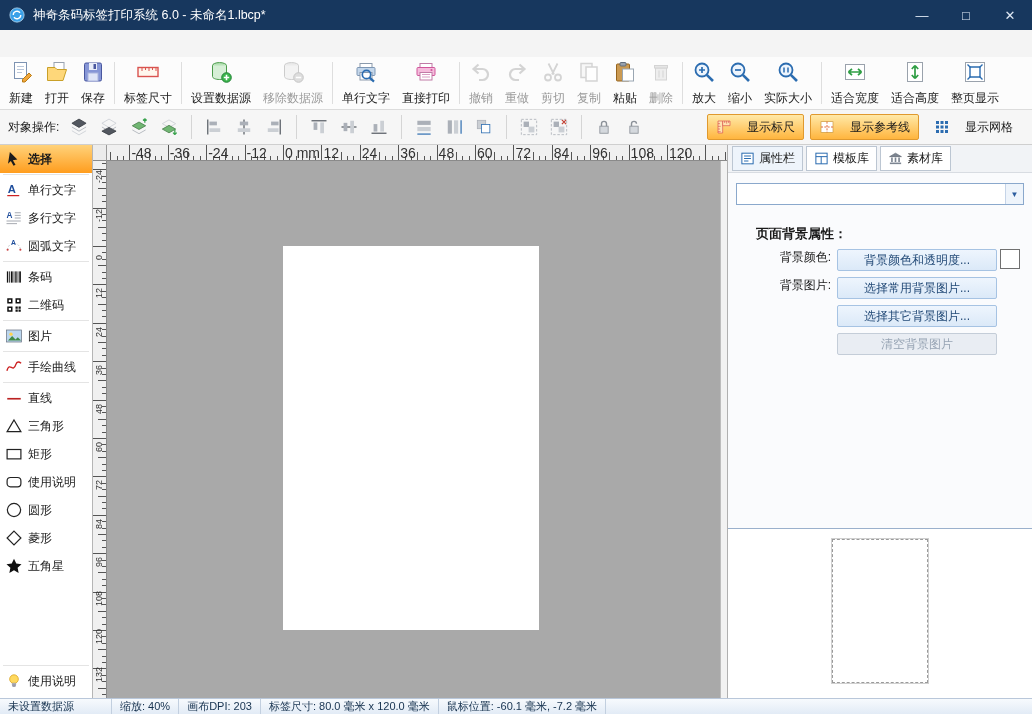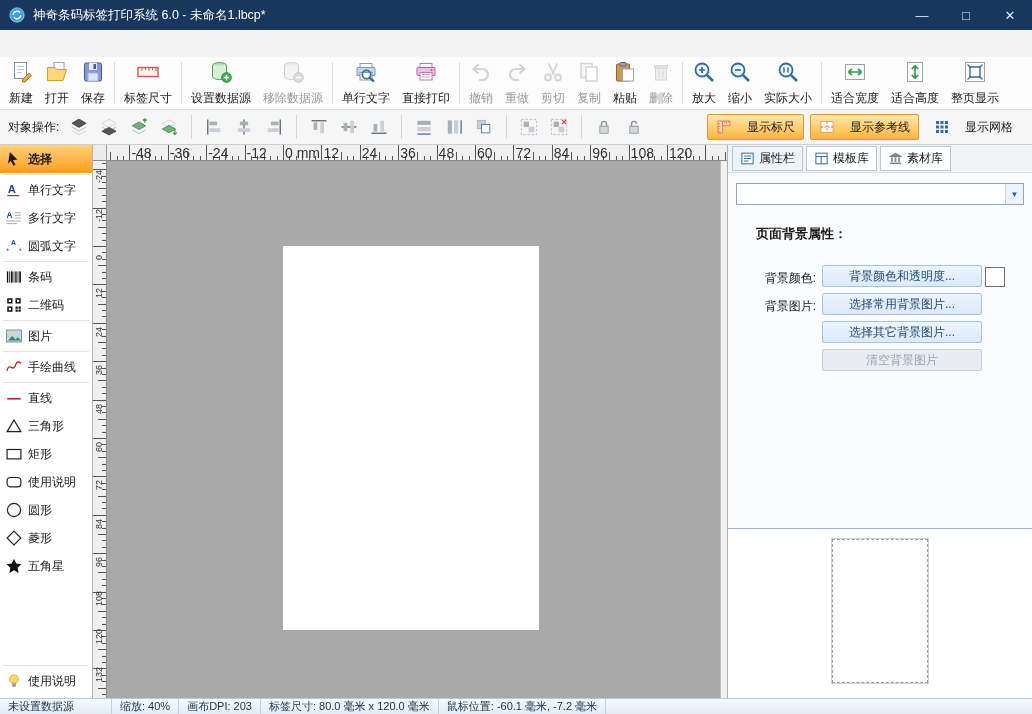--- a/index.html
+++ b/index.html
@@ -63,21 +63,21 @@
   
   .panel{position:absolute;top:145px;left:727px;right:0;bottom:16px;background:#fafbfd;border-left:1px solid #b0b0b0;}
   .panel-tabs{display:flex;align-items:center;height:28px;background:#f1f3f6;border-bottom:1px solid #d8dce2;padding:2px 4px;gap:3px;}
   .panel-tab{display:flex;align-items:center;gap:4px;padding:3px 7px;border:1px solid #bcc6d2;background:#fff;white-space:nowrap;}
   .panel-tab.active{background:#eef4fb;}
   .combo{position:absolute;top:38px;left:8px;right:8px;height:22px;background:#fff;border:1px solid #8aa8cc;display:flex;align-items:center;}
   .combo .val{flex:1;padding:0 5px;}
   .combo .arrow{width:18px;height:100%;border-left:1px solid #c5d4e8;background:#eef4fb;display:flex;align-items:center;justify-content:center;}
   .combo .arrow::after{content:"▼";font-size:8px;color:#2b5c9e;}
   .section-title{position:absolute;top:80px;left:28px;font-weight:bold;font-size:13px;}
-  .prop-row{position:absolute;left:0;right:0;display:flex;align-items:flex-end;height:38px;}
+  .prop-row{position:absolute;left:15px;right:0;display:flex;align-items:flex-start;height:38px;}
   .prop-label{width:94px;text-align:right;padding-right:6px;flex:0 0 auto;}
   .p-btn{width:160px;height:22px;background:linear-gradient(#eef5fd,var(--panel-button-bg,#dbe9f8));border:1px solid var(--panel-button-border,#a6c3e3);color:#234a77;display:flex;align-items:center;justify-content:center;border-radius:2px;white-space:nowrap;}
   .p-btn.disabled{background:#e9edf3;border-color:#c4cdd8;color:#97a4b4;}
   .swatch{width:20px;height:20px;background:#ffffff;border:1px solid #707070;margin-left:3px;}
   .thumb-header{position:absolute;left:0;right:0;top:365px;height:18px;background:linear-gradient(#4079c4,var(--thumbnail-header-bg,#2e5f9e));color:#fff;display:flex;align-items:center;padding-left:7px;font-weight:bold;}
   .thumb-area{position:absolute;left:0;right:0;top:383px;bottom:0;background:#fff;border-top:1px solid #9ab0cc;}
   .thumb-page{position:absolute;left:50%;top:10px;transform:translateX(-50%);width:96px;height:144px;background:#fff;border:1px dashed #9a9a9a;outline:1px solid #d0d0d0;}
 
   
   .statusbar{position:absolute;left:0;right:0;bottom:0;height:16px;background:linear-gradient(#f7fafd,var(--status-bg,#e2ebf6));border-top:1px solid #b9c7da;display:flex;align-items:stretch;font-size:11px;color:#16324f;}

